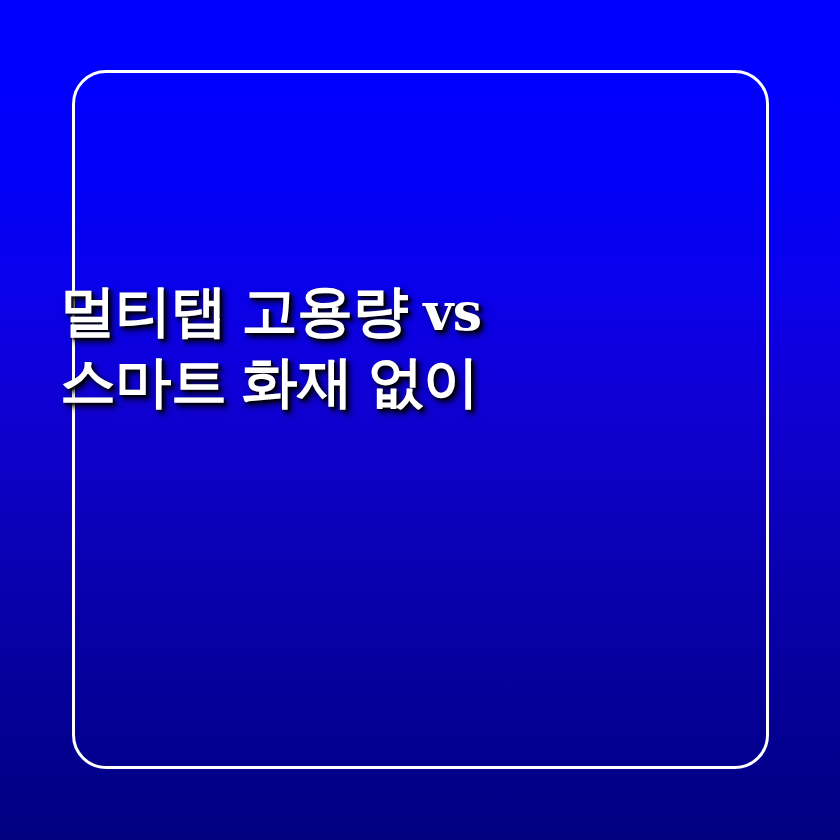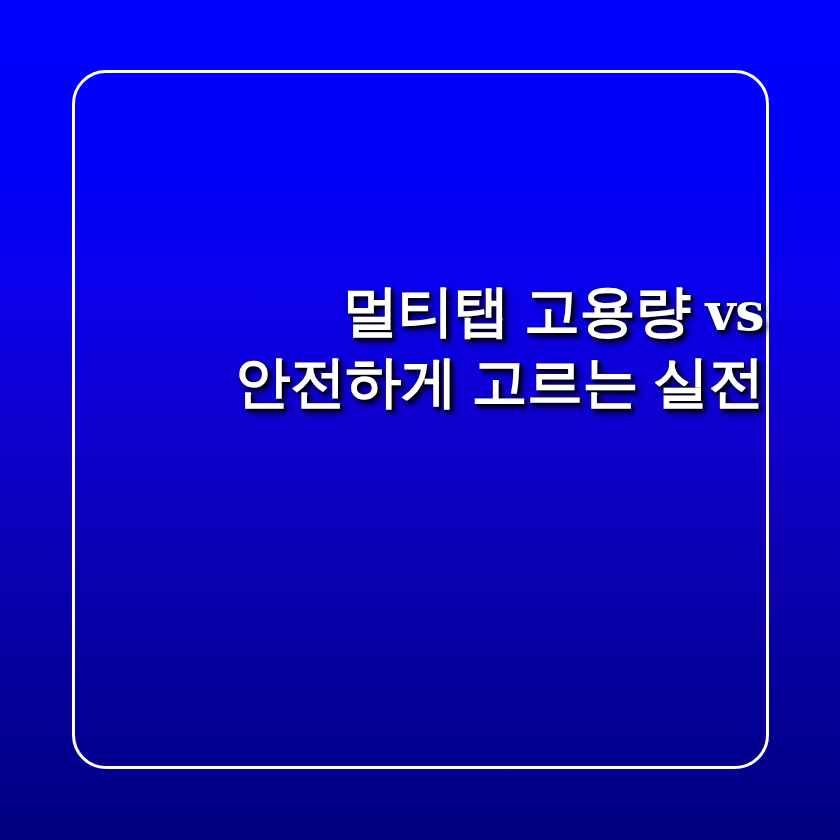--- a/index.html
+++ b/index.html
@@ -44,21 +44,21 @@
     border-radius: 34px;
     pointer-events: none;
   }
 
   
   #headline {
     position: absolute;
     left: 0;
     right: 16px;
     top: 276px;
-    text-align: right;
+    text-align: left;
     padding: 0 60px;
     box-sizing: border-box;
   }
 
   .headline-line {
     display: block;
     color: #ffffff;
     font-size: 56px;
     line-height: 70px;
     font-weight: 700;
@@ -82,19 +82,19 @@
 <div id="canvas">
 
   <div id="bg-gradient"></div>
 
   <div id="frame"></div>
 
   <div id="headline">
 
     <span class="headline-line"><span>멀티탭 고용량</span><span>&nbsp;</span><span class="latin">vs</span></span>
 
+    <span class="headline-line">스마트 화재 없이</span>
 
-    <span class="headline-line">안전하게 고르는 실전</span>
 
 
   </div>
 
 </div>
 
 </body></html>

